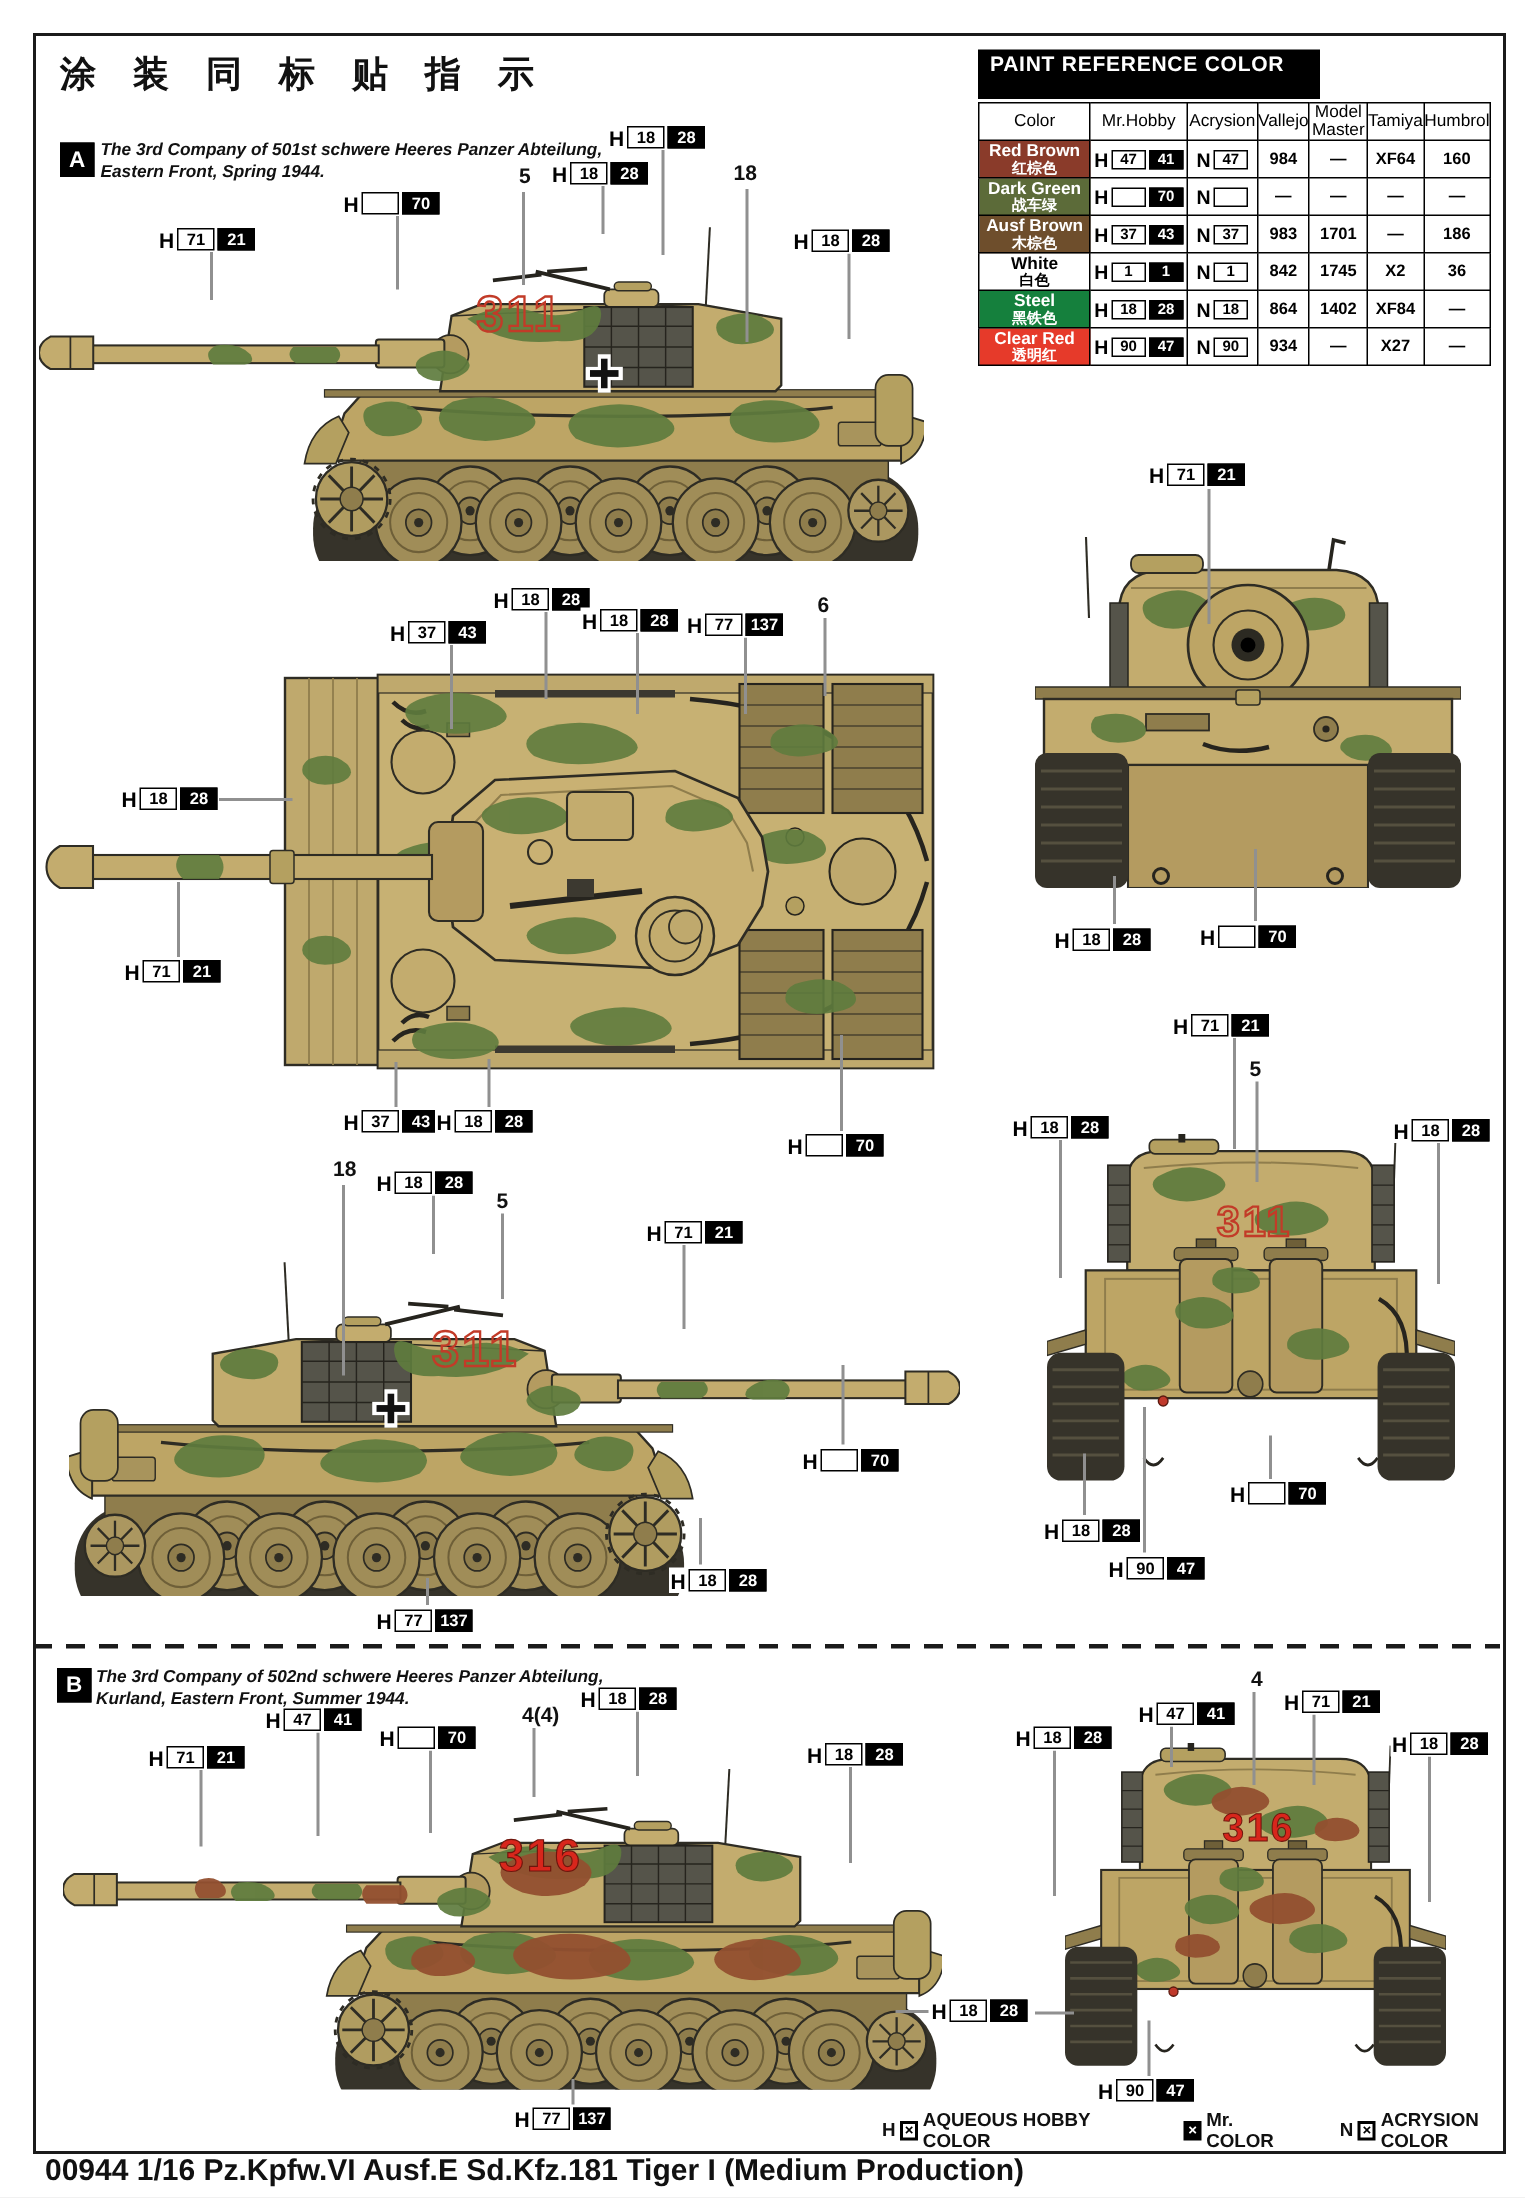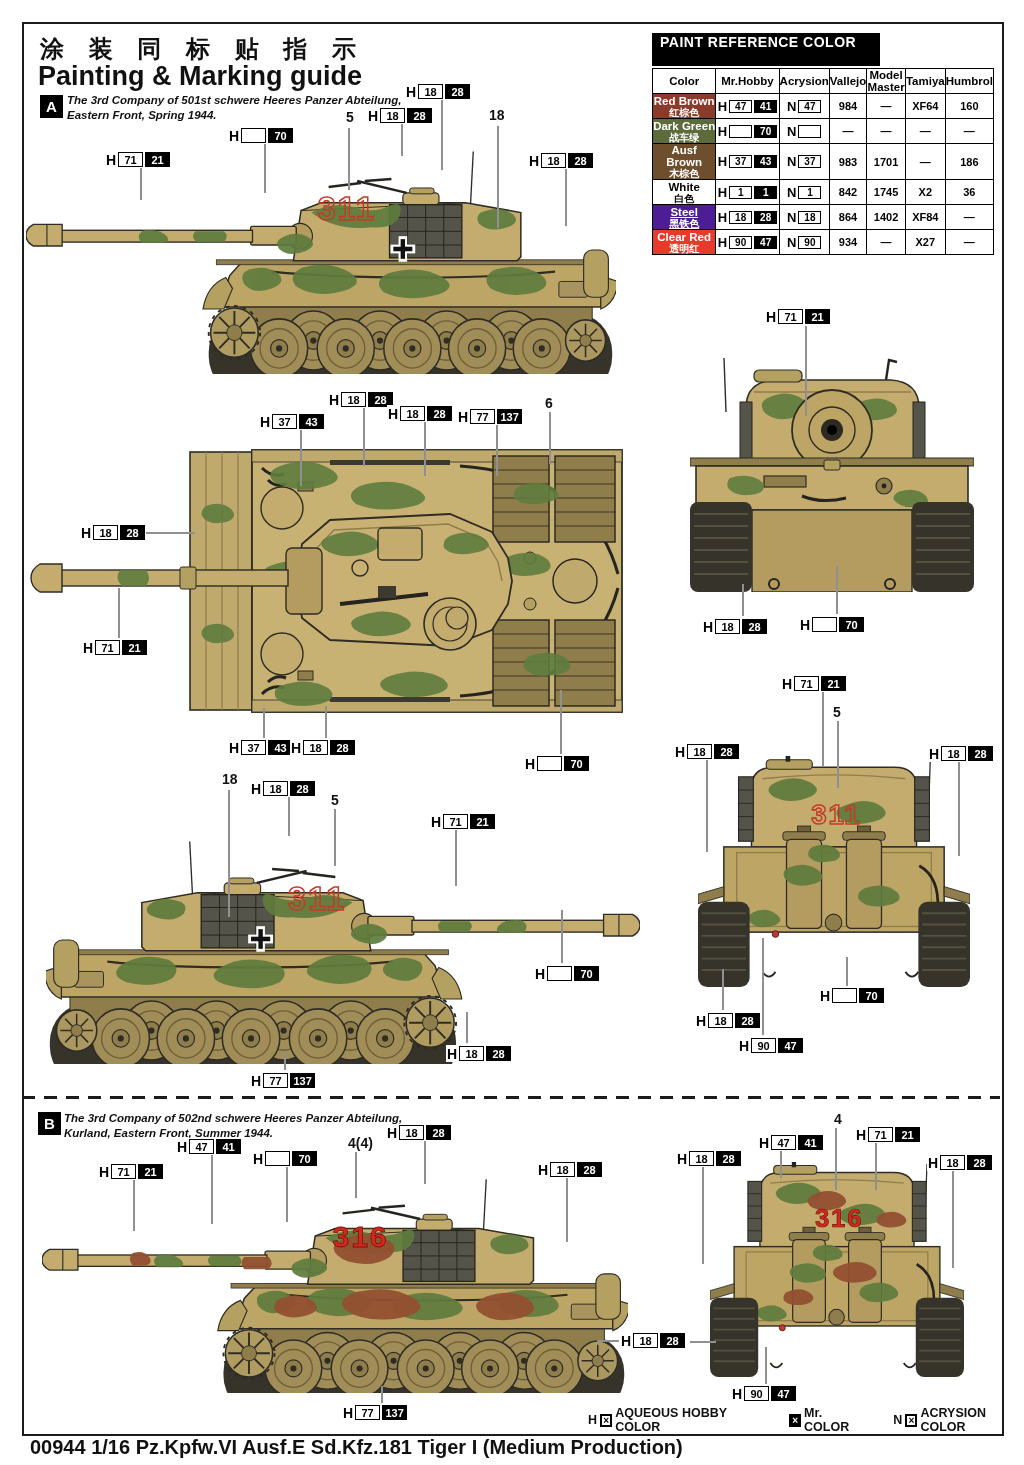--- a/index.html
+++ b/index.html
@@ -13,21 +13,21 @@
   #title-en{left:38px;top:61px;font-size:27px;font-weight:bold;color:#111;}
   .badge{width:21px;height:21px;background:#000;color:#fff;font-size:15px;font-weight:bold;
          display:flex;align-items:center;justify-content:center;border:1px solid #000;}
   .sec-desc{font-size:11.5px;font-weight:bold;font-style:italic;color:#111;line-height:1.3;}
   
   #ptable-wrap{left:652px;top:33px;width:342px;}
   #ptable-title{background:#000;color:#fff;font-size:14px;font-weight:bold;
                 padding:1px 8px 16px 8px;width:212px;letter-spacing:.5px;}
   table.pt{border-collapse:collapse;width:342px;margin-top:2px;}
   table.pt th,table.pt td{border:1.6px solid #000;text-align:center;padding:0;}
-  table.pt th{font-size:11.5px;font-weight:bold;height:24px;line-height:1.05;}
+  table.pt th{font-size:11.5px;font-weight:normal;height:24px;line-height:1.05;}
   th.c-color{font-size:15px;}
   td.cell{font-size:11px;font-weight:bold;height:24px;}
   .cname{display:block;font-size:11.5px;font-weight:bold;line-height:1.05;}
   .ccn{display:block;font-size:10px;line-height:1.1;}
   .mh{display:flex;align-items:center;justify-content:center;gap:2px;}
   .pfx{font-size:13px;font-weight:bold;}
   .bx{min-width:23px;height:13px;display:inline-flex;align-items:center;justify-content:center;
       font-size:10px;font-weight:bold;box-sizing:border-box;}
   .bw{border:1.5px solid #000;background:#fff;color:#000;}
   .bb{background:#000;color:#fff;border:1.5px solid #000;}
@@ -226,21 +226,20 @@
             <line x1="243" y1="190" x2="291" y2="190"></line>
             <line x1="243" y1="202" x2="291" y2="202"></line>
             <line x1="243" y1="214" x2="291" y2="214"></line>
             <line x1="243" y1="226" x2="291" y2="226"></line>
         </g>
       </symbol>
     </defs>
   </svg>
 
   <div id="title-cn" class="abs">涂 装 同 标 贴 指 示</div>
-  <div id="title-en" class="abs">Painting &amp; Marking guide</div>
   <div class="abs badge" style="left:40px;top:95px">A</div>
   <div class="abs sec-desc" style="left:67px;top:93px">
     <span>The 3rd Company of 501st schwere Heeres Panzer Abteilung,</span><br>
     <span>Eastern Front, Spring 1944.</span>
   </div>
 
   <div id="ptable-wrap" class="abs">
     <div id="ptable-title">PAINT  REFERENCE COLOR</div>
     <table class="pt">
       <thead>
@@ -342,21 +341,21 @@
                 <span class="pfx">N</span>
                 <span class="bx bw">1</span>
               </span>
           </td>
           <td class="cell">842</td>
           <td class="cell">1745</td>
           <td class="cell">X2</td>
           <td class="cell">36</td>
         </tr>
           <tr>
-          <td class="cell swatch" style="background: #4c1d95; color: rgb(255, 255, 255); text-decoration: underline;">
+          <td class="cell swatch" style="background: #15803d; color: rgb(255, 255, 255);">
             <span class="cname">Steel</span>
             <span class="ccn">黑铁色</span>
           </td>
           <td class="cell">
             <span class="mh">
                 <span class="pfx">H</span>
                 <span class="bx bw">18</span>
                 <span class="bx bb">28</span>
               </span>
           </td>

